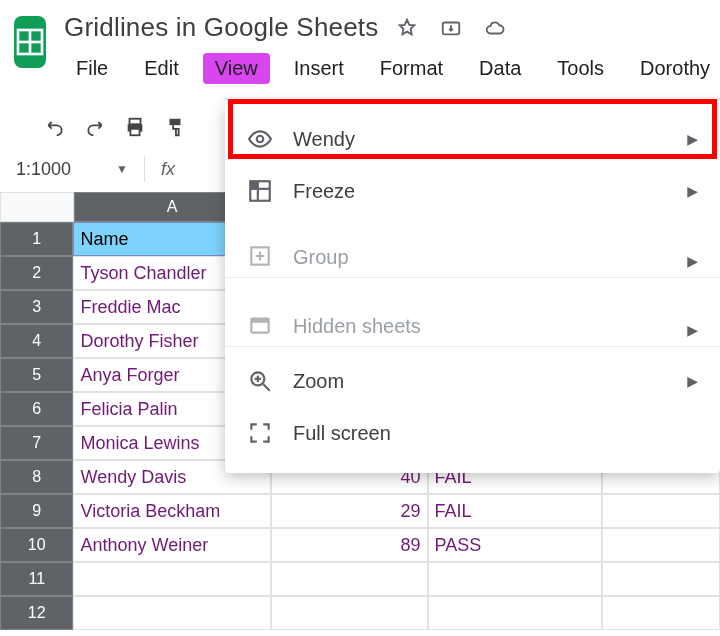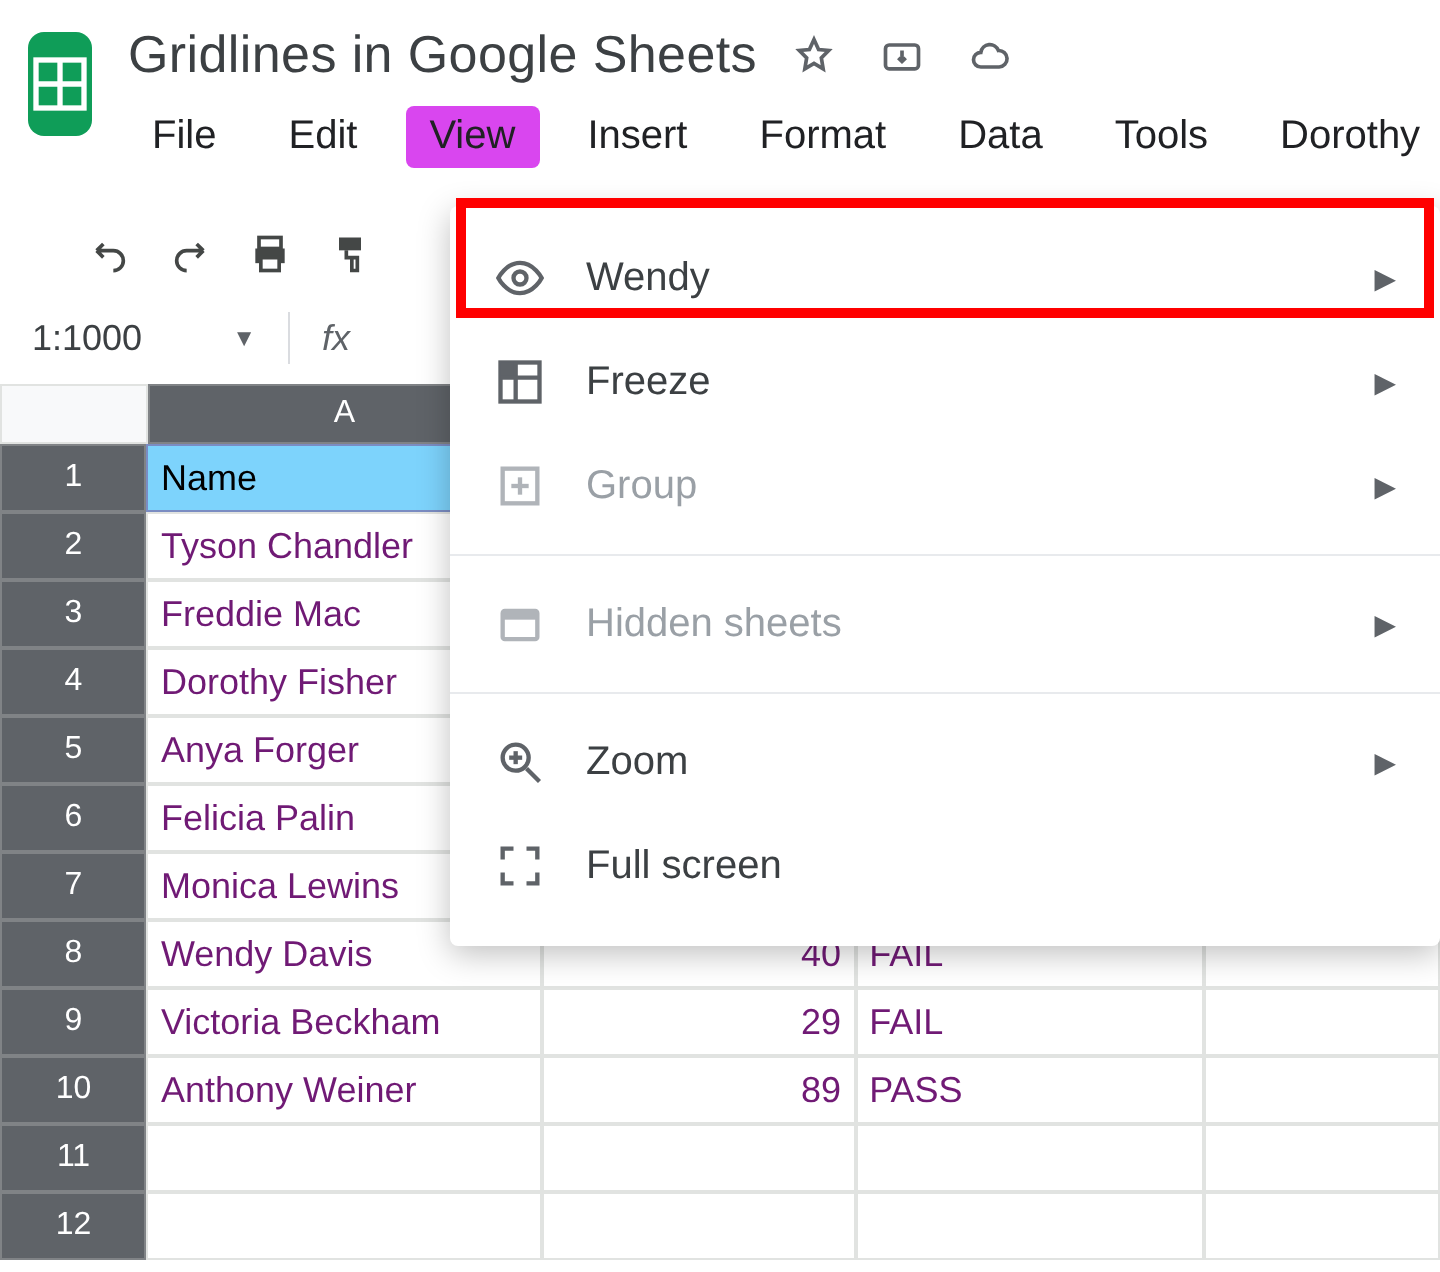--- a/index.html
+++ b/index.html
@@ -47,21 +47,21 @@
   .dropdown {
     position: absolute; left: 225px; top: 103px; width: 495px;
     background: #fff; border-radius: 4px; padding: 10px 0 14px 0;
     box-shadow: 0 4px 16px rgba(0,0,0,0.25);
     font-size: 20px; color: #3c4043;
   }
   .menu-item { display: flex; align-items: center; height: 52px; padding: 0 22px; gap: 20px; cursor: pointer; position: relative; }
   .menu-item .micon { width: 26px; height: 26px; display: inline-flex; align-items: center; justify-content: center; color: #5f6368; }
   .menu-item .mlabel { flex: 1; }
   .menu-item .arrow { color: #5f6368; font-size: 14px; }
-  .menu-item.disabled { color: #9aa0a6; }
+  .menu-item.disabled { color: #9aa0a6; align-items: flex-end; }
   .menu-item.disabled .micon { color: #b0b4b9; }
   .menu-sep { height: 1px; background: #e8eaed; margin: 8px 0; }
 
   
   .highlight-box {
     position: absolute; left: 228px; top: 99px; width: 489px; height: 60px;
     border: 5px solid #ff0000; pointer-events: none; z-index: 20;
   }
 
   svg { display: block; }

